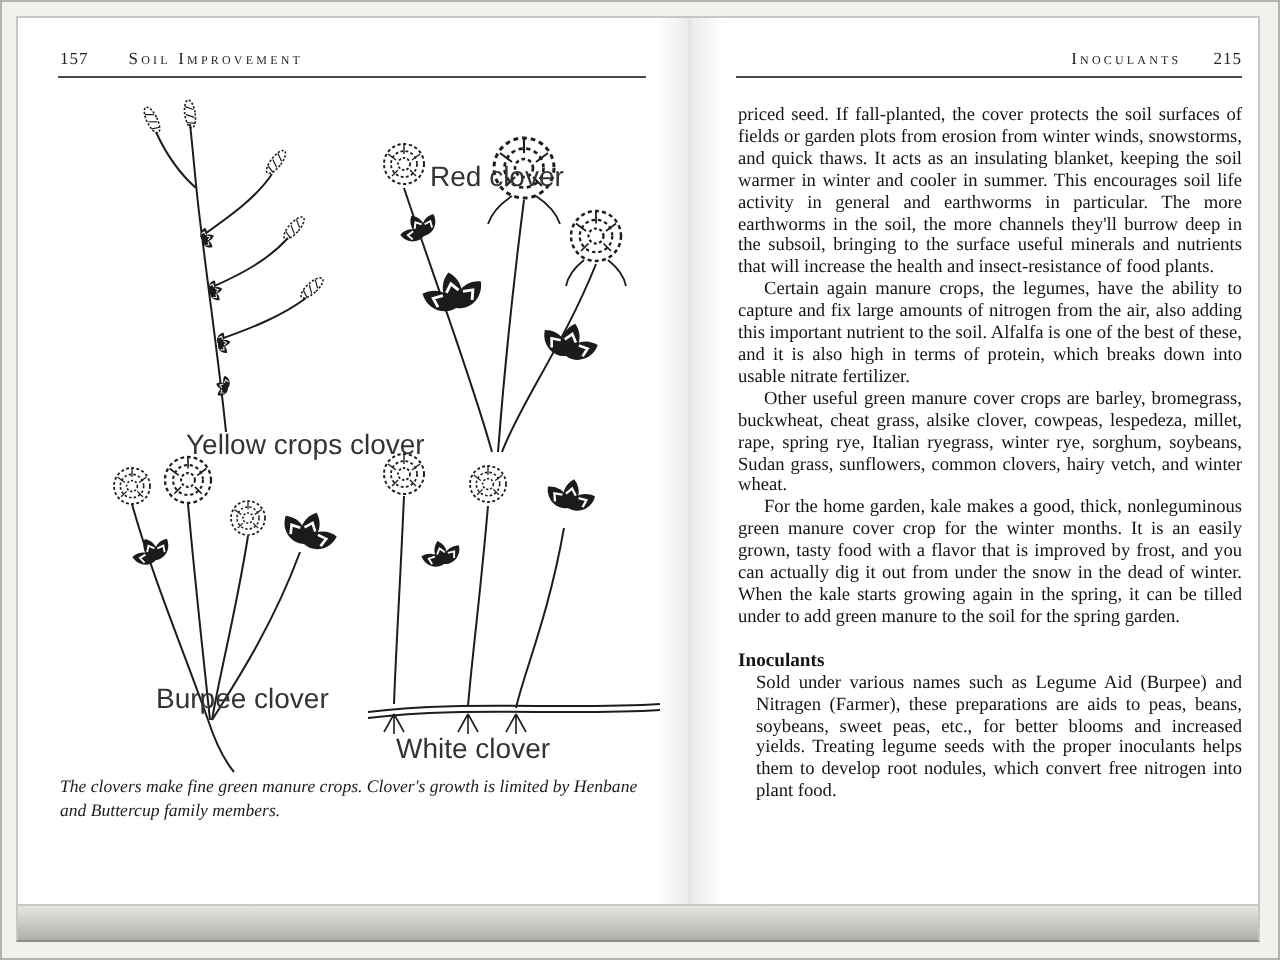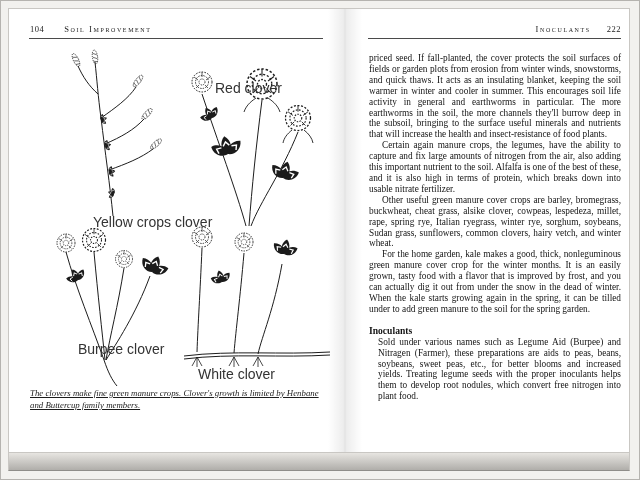--- a/index.html
+++ b/index.html
@@ -66,21 +66,21 @@
 
   
   .illus{position:absolute;}
   .fig-label{
     position:absolute;
     font-family:"Liberation Sans", sans-serif;
     font-size:14px;color:#333;white-space:nowrap;
   }
   .caption{
     position:absolute;left:30px;top:388px;width:294px;
-    font-style:italic;font-size:8.8px;line-height:11.5px;color:#1c1c1c;text-decoration:underline;
+    font-style:italic;font-size:8.8px;line-height:11.5px;color:#1c1c1c;
   }
 </style>
 </head>
 <body>
 
 <svg width="0" height="0" style="position:absolute" aria-hidden="true">
   <defs>
     <g id="cl-head">
       <circle r="10" fill="none" stroke="#1d1d1d" stroke-width="1" stroke-dasharray="1.6 1.3"></circle>
       <circle r="6.5" fill="none" stroke="#1d1d1d" stroke-width="0.9" stroke-dasharray="1.4 1.2"></circle>
@@ -101,24 +101,24 @@
       <path d="M-2,-4 L2,-2 M-2,0 L2,2 M-2,4 L2,5" stroke="#1d1d1d" stroke-width="0.6"></path>
     </g>
   </defs>
 </svg>
 
 <div class="scan">
   <div class="spread"></div>
   <div class="page-edges"></div>
 
   <div class="running-head rh-left">
-    <span class="pagenum">104</span><span>Soil Improvement</span>
+    <span class="pagenum">157</span><span>Soil Improvement</span>
   </div>
   <div class="running-head rh-right">
-    <span>Inoculants</span><span class="pagenum">222</span>
+    <span>Inoculants</span><span class="pagenum">215</span>
   </div>
   <div class="head-rule rule-left"></div>
   <div class="head-rule rule-right"></div>
 
   <svg class="illus" style="left:35px;top:46px" width="150" height="172" viewBox="0 0 150 172">
     <g fill="none" stroke="#1d1d1d" stroke-width="1">
       <path d="M78,170 C75,140 70,105 66,72 C63,50 62,34 60,16"></path>
       <path d="M66,72 C80,62 93,53 101,41"></path>
       <path d="M70,98 C86,91 99,84 109,73"></path>
       <path d="M74,124 C91,118 106,112 118,103"></path>

